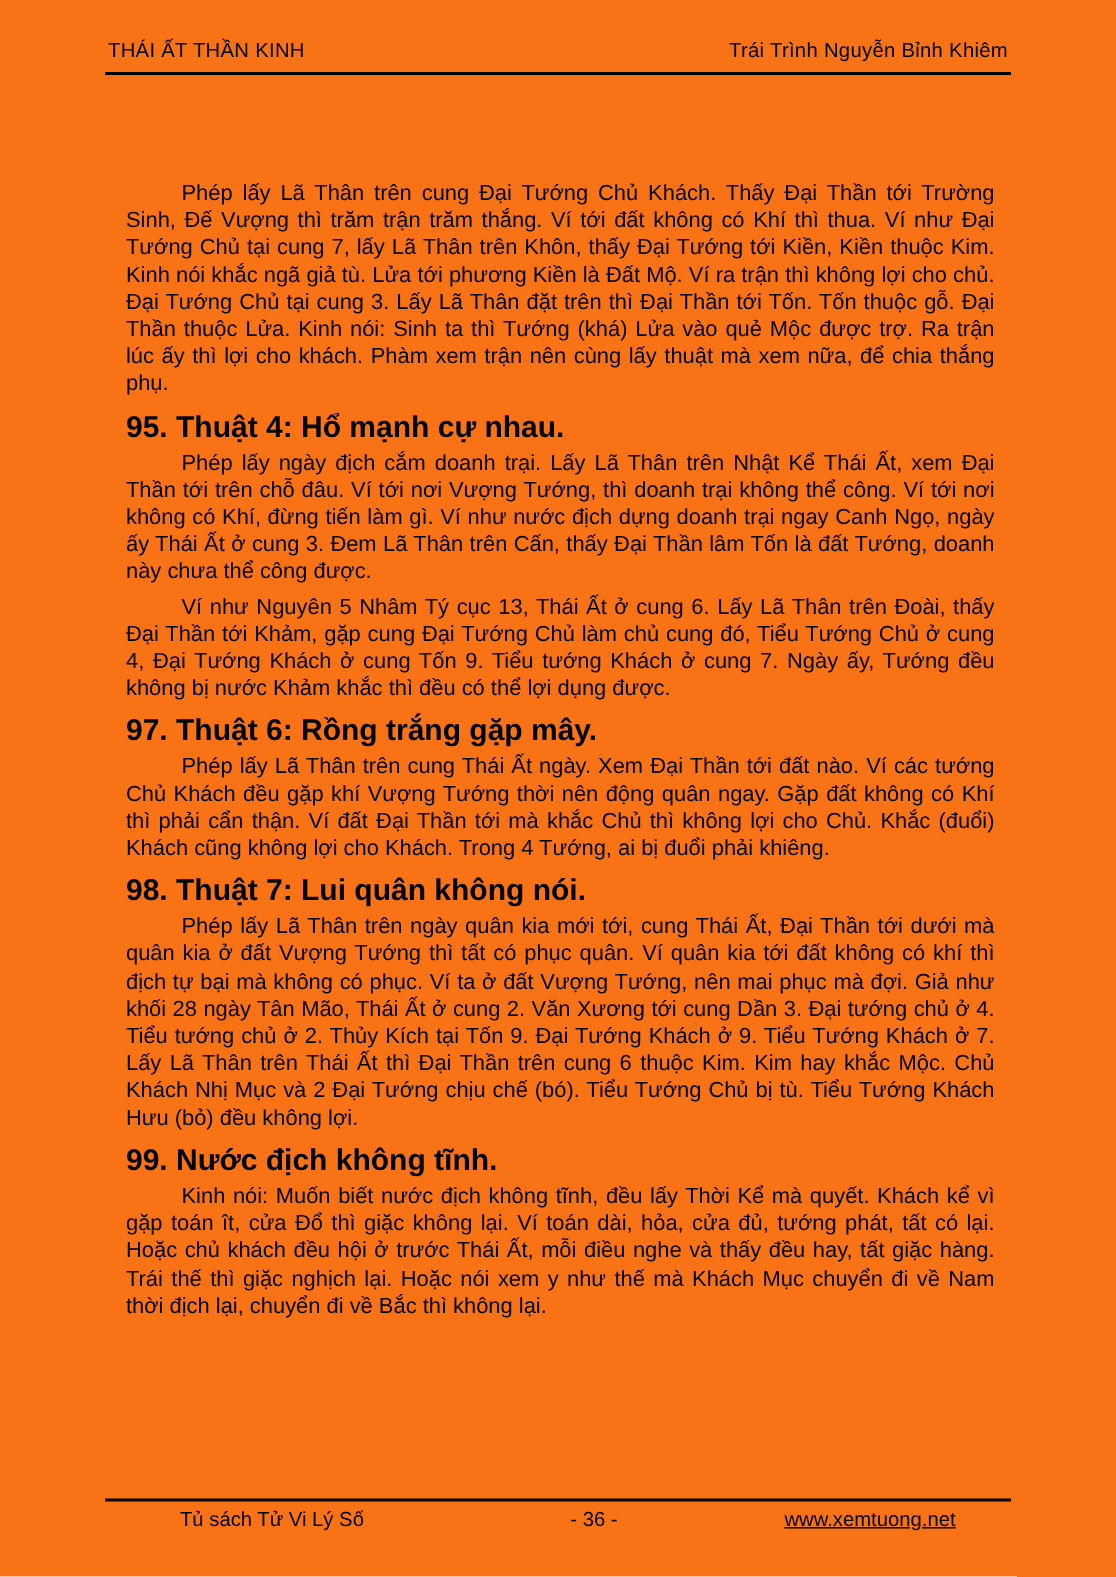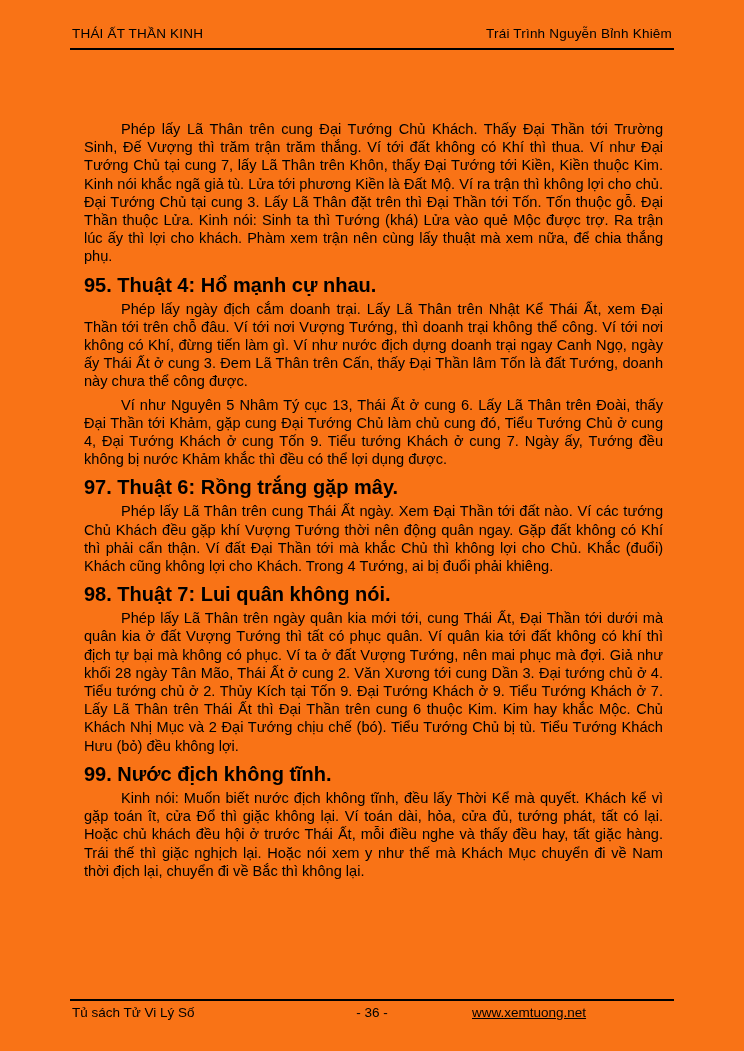--- a/index.html
+++ b/index.html
@@ -66,24 +66,25 @@
   }
   .footer-rule {
     border-top: 2.5px solid #000000;
     height: 0;
   }
   .footer-row {
     display: flex;
     align-items: baseline;
     font-size: 13.5px;
     padding: 4px 2px 0 2px;
+    margin-left: 48px;
   }
   .footer-left  { flex: 1; text-align: left; }
   .footer-center{ flex: 1; text-align: center; }
-  .footer-right { flex: 1; text-align: left; }
+  .footer-right { flex: 1; text-align: center; }
   .footer-link {
     color: #000000;
     text-decoration: underline;
     cursor: pointer;
   }
 </style>
 </head>
 <body>
 
 <div class="page">

